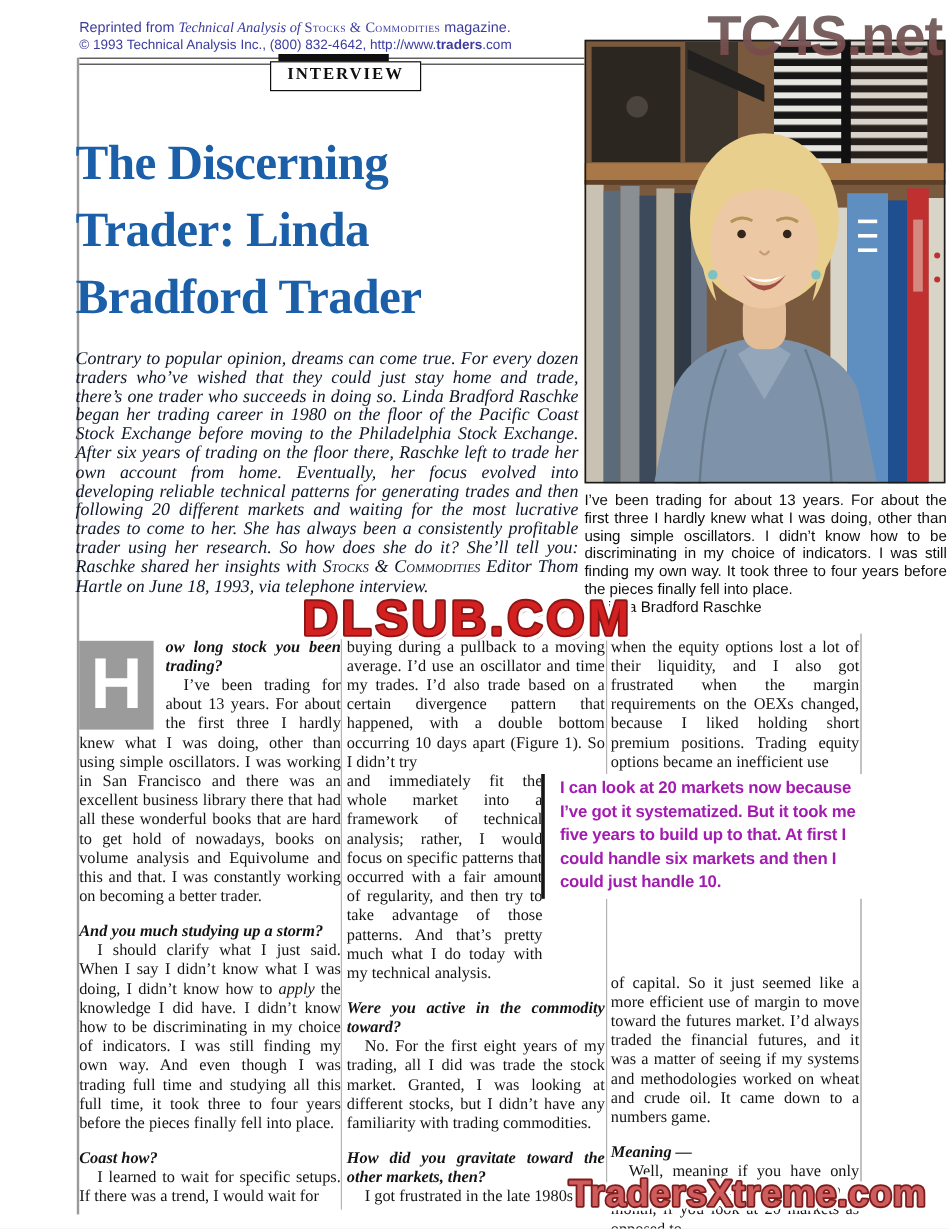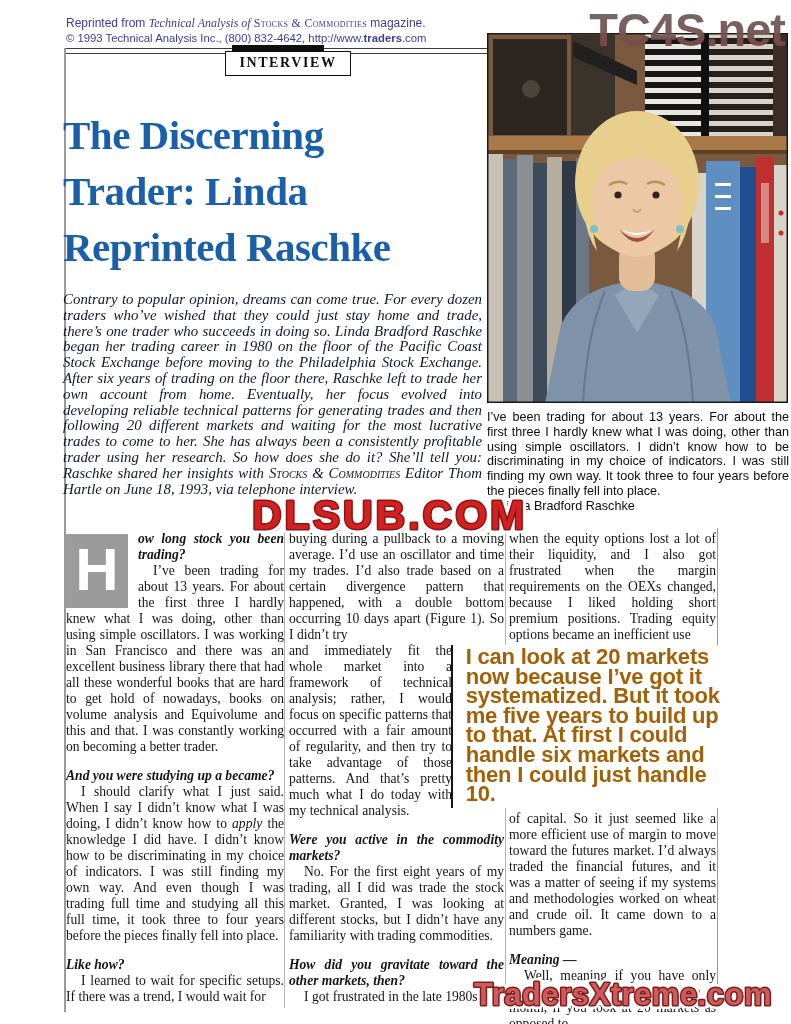--- a/index.html
+++ b/index.html
@@ -57,21 +57,21 @@
   .narrow { width:163px; }
   .spacer3 { height:168px; }
   .dropcap { float:left; width:62px; height:74px; background:#9b9b9b;
     color:#fff; font-family:"Liberation Sans", sans-serif; font-weight:bold;
     font-size:60px; line-height:72px; text-align:center; margin:3px 10px 2px 0; }
 
   
   .pullquote { left:451px; top:645px; width:278px; background:#fff; display:flex; }
   .pq-bar { width:11px; background:#151515; }
   .pq-text { padding:2px 0 4px 13px; font-family:"Liberation Sans", sans-serif;
-    font-weight:bold; color:#a16207; font-size:22px; line-height:19.6px; letter-spacing:-.2px; }
+    font-weight:bold; color:#a21caf; font-size:14px; line-height:19.6px; letter-spacing:-.2px; }
 
   
   .wm { pointer-events:none; }
   .wm-top { right:0; top:0;text-align:center; }
   .wm-mid { left:243px; top:484px; }
   .wm-bot { left:468px; top:965px; }
   svg text { font-family:"Liberation Sans", sans-serif; font-weight:bold; }
 </style>
 </head>
 <body>
@@ -84,21 +84,21 @@
   </div>
 
   <div class="abs double-rule"></div>
   <div class="abs rule-left"></div>
   <div class="abs int-bar"></div>
   <div class="abs int-box">INTERVIEW</div>
 
   <div class="abs title">
     <div>The Discerning</div>
     <div>Trader: Linda</div>
-    <div>Reprinted Raschke</div>
+    <div>Bradford Trader</div>
   </div>
 
   <div class="abs intro"><span>Contrary to popular opinion, dreams can come true. For every dozen traders who’ve wished that they could just stay home and trade, there’s one trader who succeeds in doing so. Linda Bradford Raschke began her trading career in 1980 on the floor of the Pacific Coast Stock Exchange before moving to the Philadelphia Stock Exchange. After six years of trading on the floor there, Raschke left to trade her own account from home. Eventually, her focus evolved into developing reliable technical patterns for generating trades and then following 20 different markets and waiting for the most lucrative trades to come to her. She has always been a consistently profitable trader using her research. So how does she do it? She’ll tell you: Raschke shared her insights with </span><span class="sc">Stocks &amp; Commodities</span><span> Editor Thom Hartle on June 18, 1993, via telephone interview.</span></div>
 
   <div class="abs photo">
     <svg width="301" height="370" viewBox="0 0 301 370">
       <defs>
         <pattern id="bwstripes" width="10" height="11" patternUnits="userSpaceOnUse">
           <rect width="10" height="11" fill="#e9e7e2"></rect>
             <rect y="5" width="10" height="6" fill="#161616"></rect>
@@ -166,30 +166,30 @@
   </div>
 
   <div class="abs vr vr1"></div>
   <div class="abs vr vr2"></div>
   <div class="abs vr vr3"></div>
 
   <div class="abs body-col col1">
     <div class="dropcap">H</div>
     <p class="q" style="margin-top:0;">ow long stock you been trading?</p>
     <p class="a">I’ve been trading for about 13 years. For about the first three I hardly knew what I was doing, other than using simple oscillators. I was working in San Francisco and there was an excellent business library there that had all these wonderful books that are hard to get hold of nowadays, books on volume analysis and Equivolume and this and that. I was constantly working on becoming a better trader.</p>
-    <p class="q">And you were studying up a became?</p>
+    <p class="q">And you much studying up a storm?</p>
     <p class="a"><span>I should clarify what I just said. When I say I didn’t know what I was doing, I didn’t know how to </span><i>apply</i><span> the knowledge I did have. I didn’t know how to be discriminating in my choice of indicators. I was still finding my own way. And even though I was trading full time and studying all this full time, it took three to four years before the pieces finally fell into place.</span></p>
-    <p class="q">Like how?</p>
+    <p class="q">Coast how?</p>
     <p class="a">I learned to wait for specific setups. If there was a trend, I would wait for</p>
   </div>
 
   <div class="abs body-col col2">
     <p class="a cont">buying during a pullback to a moving average. I’d use an oscillator and time my trades. I’d also trade based on a certain divergence pattern that happened, with a double bottom occurring 10 days apart (Figure 1). So I didn’t try</p>
     <p class="a cont narrow">and immediately fit the whole market into a framework of technical analysis; rather, I would focus on specific patterns that occurred with a fair amount of regularity, and then try to take advantage of those patterns. And that’s pretty much what I do today with my technical analysis.</p>
-    <p class="q">Were you active in the commodity markets?</p>
+    <p class="q">Were you active in the commodity toward?</p>
     <p class="a">No. For the first eight years of my trading, all I did was trade the stock market. Granted, I was looking at different stocks, but I didn’t have any familiarity with trading commodities.</p>
     <p class="q">How did you gravitate toward the other markets, then?</p>
     <p class="a">I got frustrated in the late 1980s</p>
   </div>
 
   <div class="abs body-col col3">
     <p class="a cont">when the equity options lost a lot of their liquidity, and I also got frustrated when the margin requirements on the OEXs changed, because I liked holding short premium positions. Trading equity options became an inefficient use</p>
     <div class="spacer3"></div>
     <p class="a cont">of capital. So it just seemed like a more efficient use of margin to move toward the futures market. I’d always traded the financial futures, and it was a matter of seeing if my systems and methodologies worked on wheat and crude oil. It came down to a numbers game.</p>
     <p class="q">Meaning —</p>

